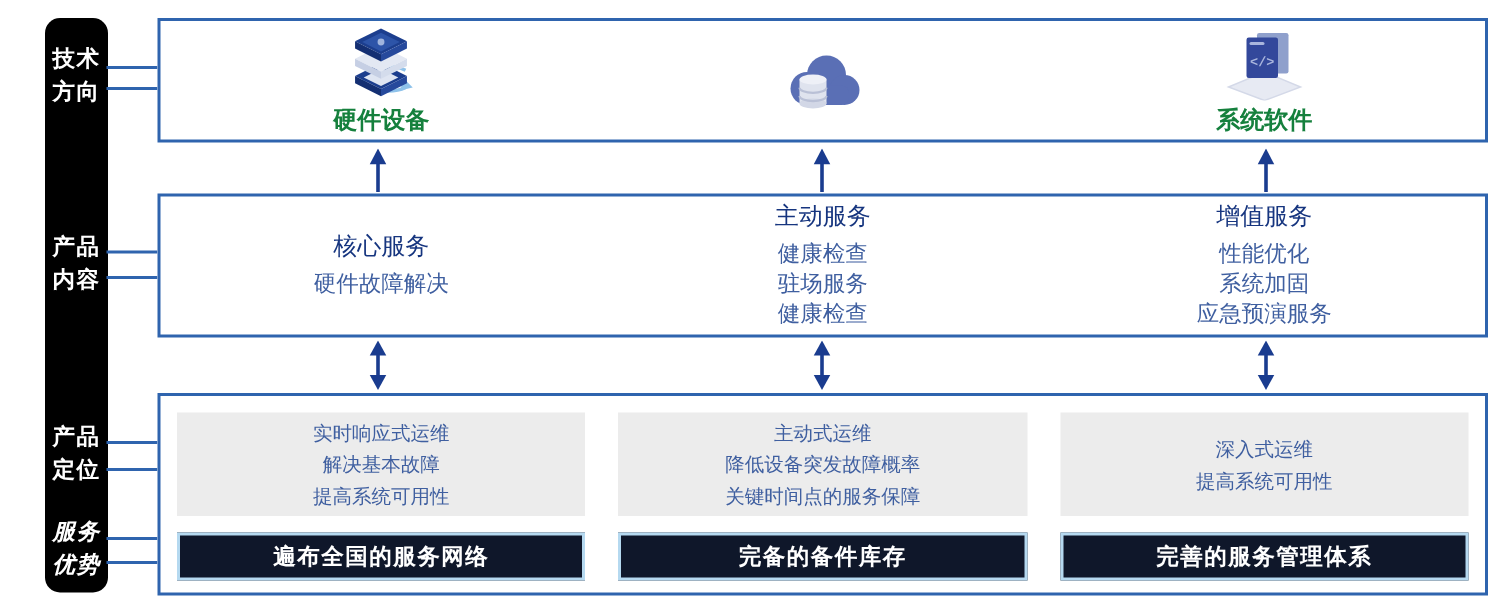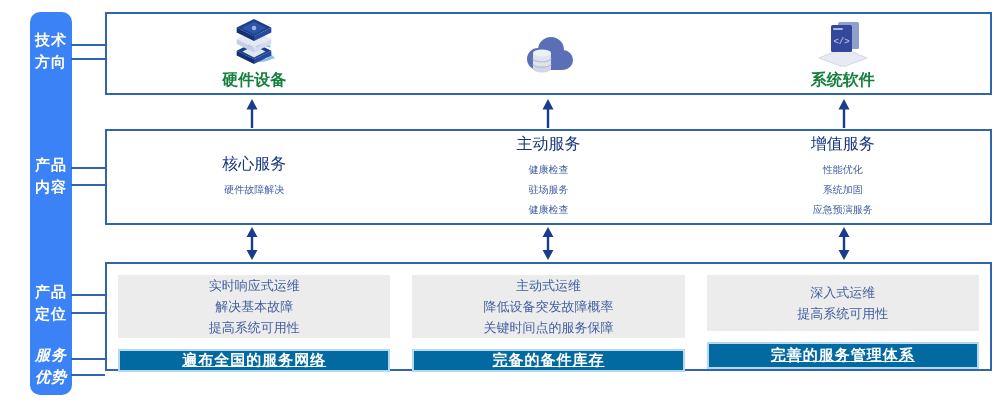--- a/index.html
+++ b/index.html
@@ -10,21 +10,21 @@
     width: 1000px;
     height: 407px;
     background: #ffffff;
     overflow: hidden;
   }
   
   .sidebar {
     position: absolute;
     left: 30px; top: 12px;
     width: 42px; height: 383px;
-    background: #3b82f6;
+    background: #000000;
     border-radius: 10px;
   }
   .side-label {
     position: absolute;
     left: 0; width: 100%;
     color: #ffffff;
     font-size: 15px;
     font-weight: bold;
     line-height: 22px;
     text-align: center;
@@ -43,21 +43,21 @@
   
   .box {
     position: absolute;
     left: 105px; width: 887px;
     border: 2px solid #2f64ae;
     background: #ffffff;
     display: flex;
   }
   .box-top    { top: 12px;  height: 83px;  }
   .box-mid    { top: 129px; height: 96px;  }
-  .box-bottom { top: 262px; height: 109px; }
+  .box-bottom { top: 262px; height: 135px; }
   .col {
     flex: 1 1 0;
     display: flex;
     flex-direction: column;
     align-items: center;
     justify-content: center;
   }
   
   .tech-icon { height: 50px; display: flex; align-items: flex-end; justify-content: center; }
   .tech-label {
@@ -68,21 +68,21 @@
   }
   
   .svc-title {
     color: #16357f;
     font-size: 16px;
     font-weight: normal;
     margin-bottom: 5px;
   }
   .svc-item {
     color: #3f5fa0;
-    font-size: 10px;
+    font-size: 15px;
     line-height: 20px;
     text-align: center;
   }
   
   .col.pos-col { justify-content: flex-start; padding: 11px 11px 0 11px; }
   .gray-panel {
     width: 100%;
     height: 69px;
     background: #ececec;
     display: flex;
@@ -93,30 +93,29 @@
   .gray-line {
     color: #3f5fa0;
     font-size: 13px;
     line-height: 21px;
     text-align: center;
   }
   .blue-bar {
     width: 100%;
     height: 32px;
     margin-top: 11px;
-    background: #0369a1;
+    background: #0f172a;
     border: 2px solid #b5d9f0;
     display: flex;
     align-items: center;
     justify-content: center;
     color: #ffffff;
     font-size: 15px;
     font-weight: bold;
     letter-spacing: 1px;
-    text-decoration: underline;
   }
   
   .arrow { position: absolute; }
 </style>
 </head>
 <body>
 
 <div class="canvas">
 
   <div class="sidebar">

